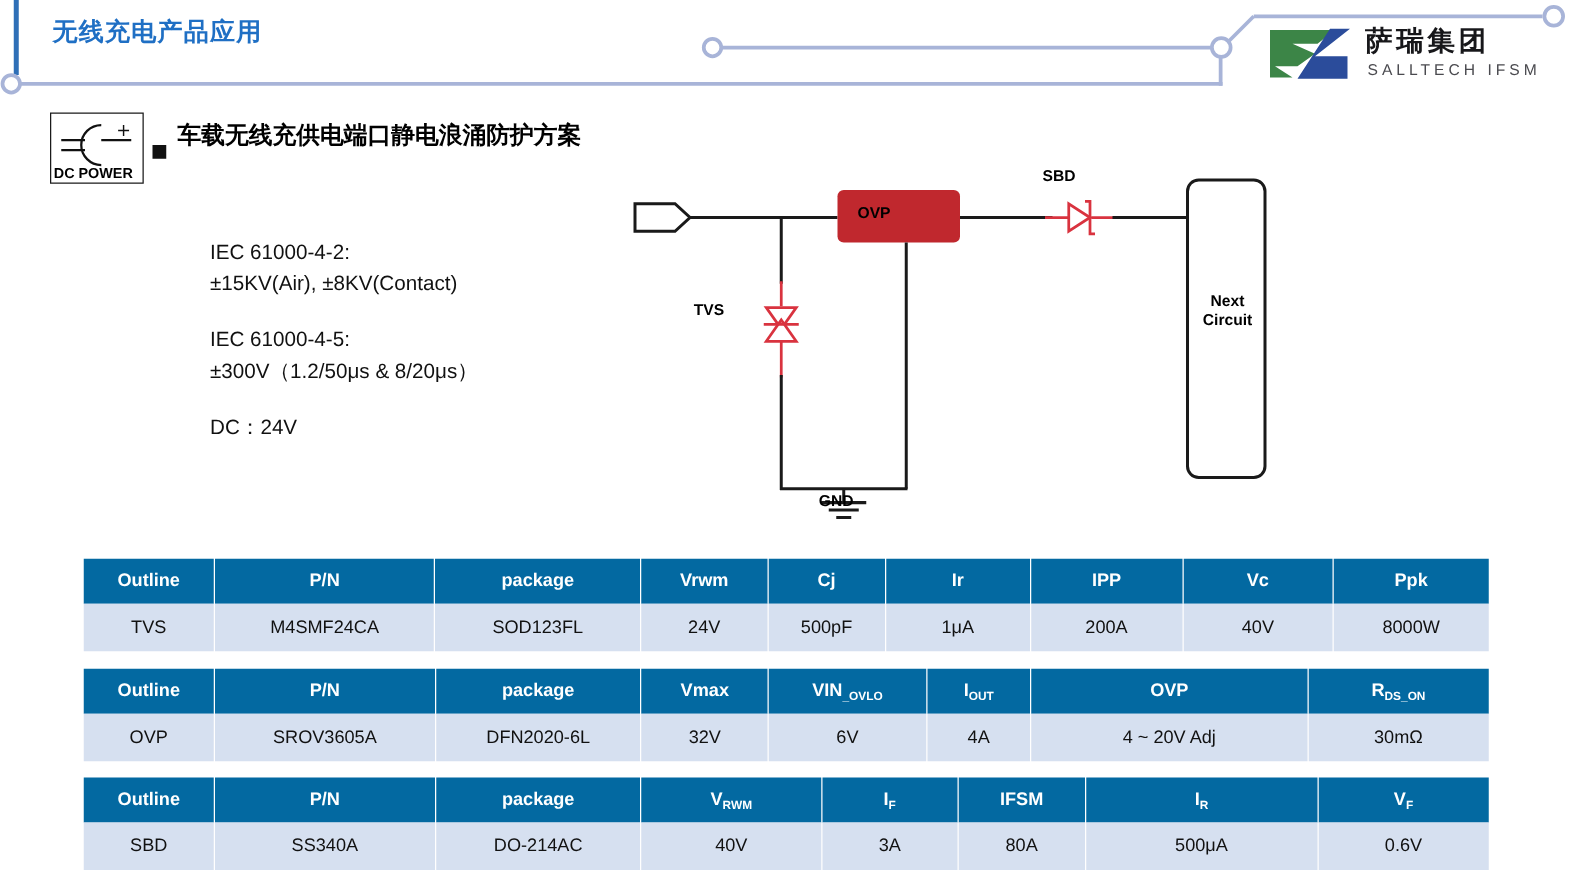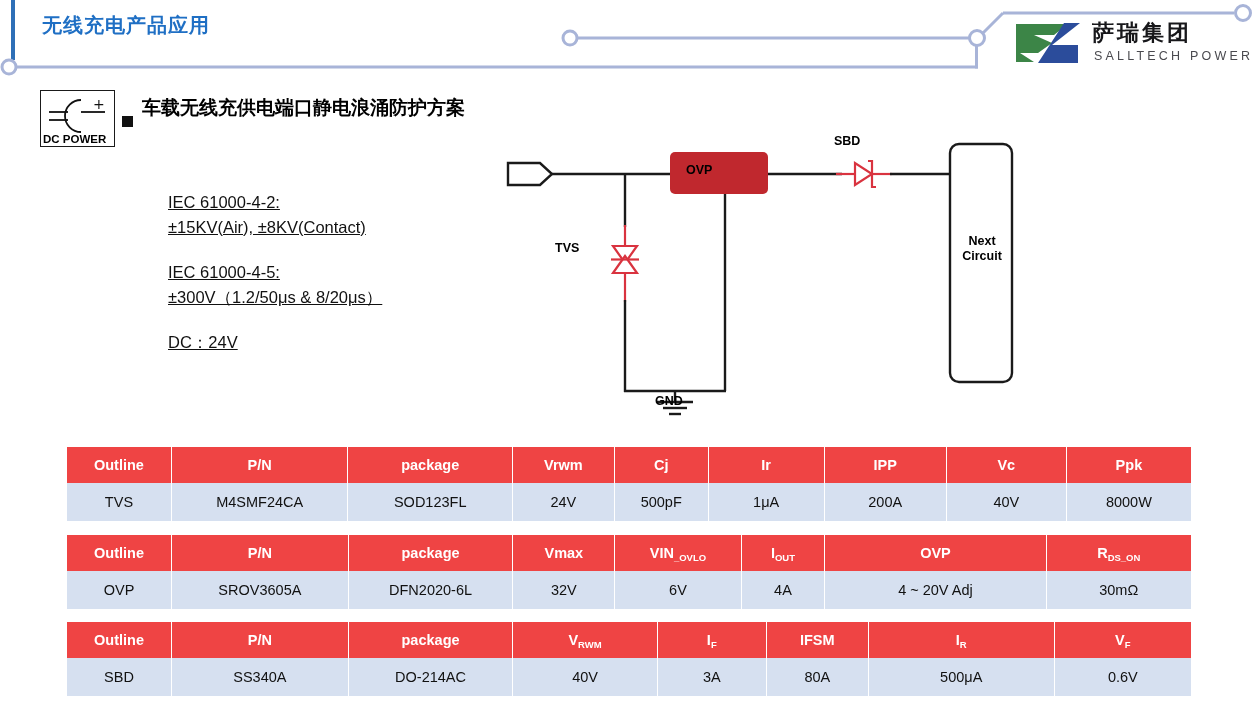--- a/index.html
+++ b/index.html
@@ -85,21 +85,21 @@
   }
 
   
   .specs {
     position: absolute;
     left: 168px; top: 190px;
     font-size: 16.5px;
     color: #111;
     line-height: 25px;
   }
-  .specs .grp { margin-bottom: 20px; text-decoration: underline; }
+  .specs .grp { margin-bottom: 20px; }
   .specs .grp:last-child { margin-bottom: 0; }
 
   
   .circuit { position: absolute; left: 480px; top: 130px; width: 570px; height: 300px; }
   .circuit .lbl {
     position: absolute;
     font-size: 12.5px; font-weight: bold; color: #000;
     font-family: "Liberation Sans", sans-serif;
   }
   .lbl-tvs  { left: 75px; top: 111px; }
@@ -114,21 +114,21 @@
   
   .tbl {
     position: absolute;
     left: 66px;
     width: 1126px;
     border-collapse: separate;
     border-spacing: 1.6px 0;
     table-layout: fixed;
   }
   .tbl th {
-    background: #ef4444;
+    background: #0369a1;
     color: #ffffff;
     font-size: 14.5px;
     font-weight: bold;
     height: 36px;
     padding: 0 2px;
     text-align: center;
     vertical-align: middle;
     border: 0;
     white-space: nowrap;
   }
@@ -174,21 +174,21 @@
 
     <line x1="962" y1="41" x2="978" y2="41" stroke="#A8B4D8" stroke-width="0"></line>
   </svg>
 
   <div class="logo-wrap">
     <svg class="logo-mark" viewBox="0 0 72 46" width="72" height="46">
       <path d="M4 4 H56 L42 15 H22 L40 23 L26 33 H8 L22 42 H4 Z" fill="#3C8547"></path>
       <path d="M52 3 L68 3 L40 25 L66 25 L66 43 L26 43 Z" fill="#2B4C9B"></path>
     </svg>
     <div class="logo-cn">萨瑞集团</div>
-    <div class="logo-en">SALLTECH POWER</div>
+    <div class="logo-en">SALLTECH IFSM</div>
   </div>
 
   <div class="dcbox">
     <svg width="75" height="57" viewBox="0 0 75 57">
       <line x1="8" y1="21" x2="27" y2="21" stroke="#111" stroke-width="1.8"></line>
       <line x1="8" y1="29" x2="27" y2="29" stroke="#111" stroke-width="1.8"></line>
       <path d="M40 9 A13 13 0 1 0 40 41" fill="none" stroke="#111" stroke-width="1.8"></path>
       <line x1="40" y1="21" x2="64" y2="21" stroke="#111" stroke-width="1.8"></line>
       <line x1="56" y1="14" x2="56" y2="14" stroke="#111" stroke-width="1.8"></line>
       <text x="52" y="18" font-size="14" font-family="DejaVu Sans, sans-serif" fill="#111">+</text>

